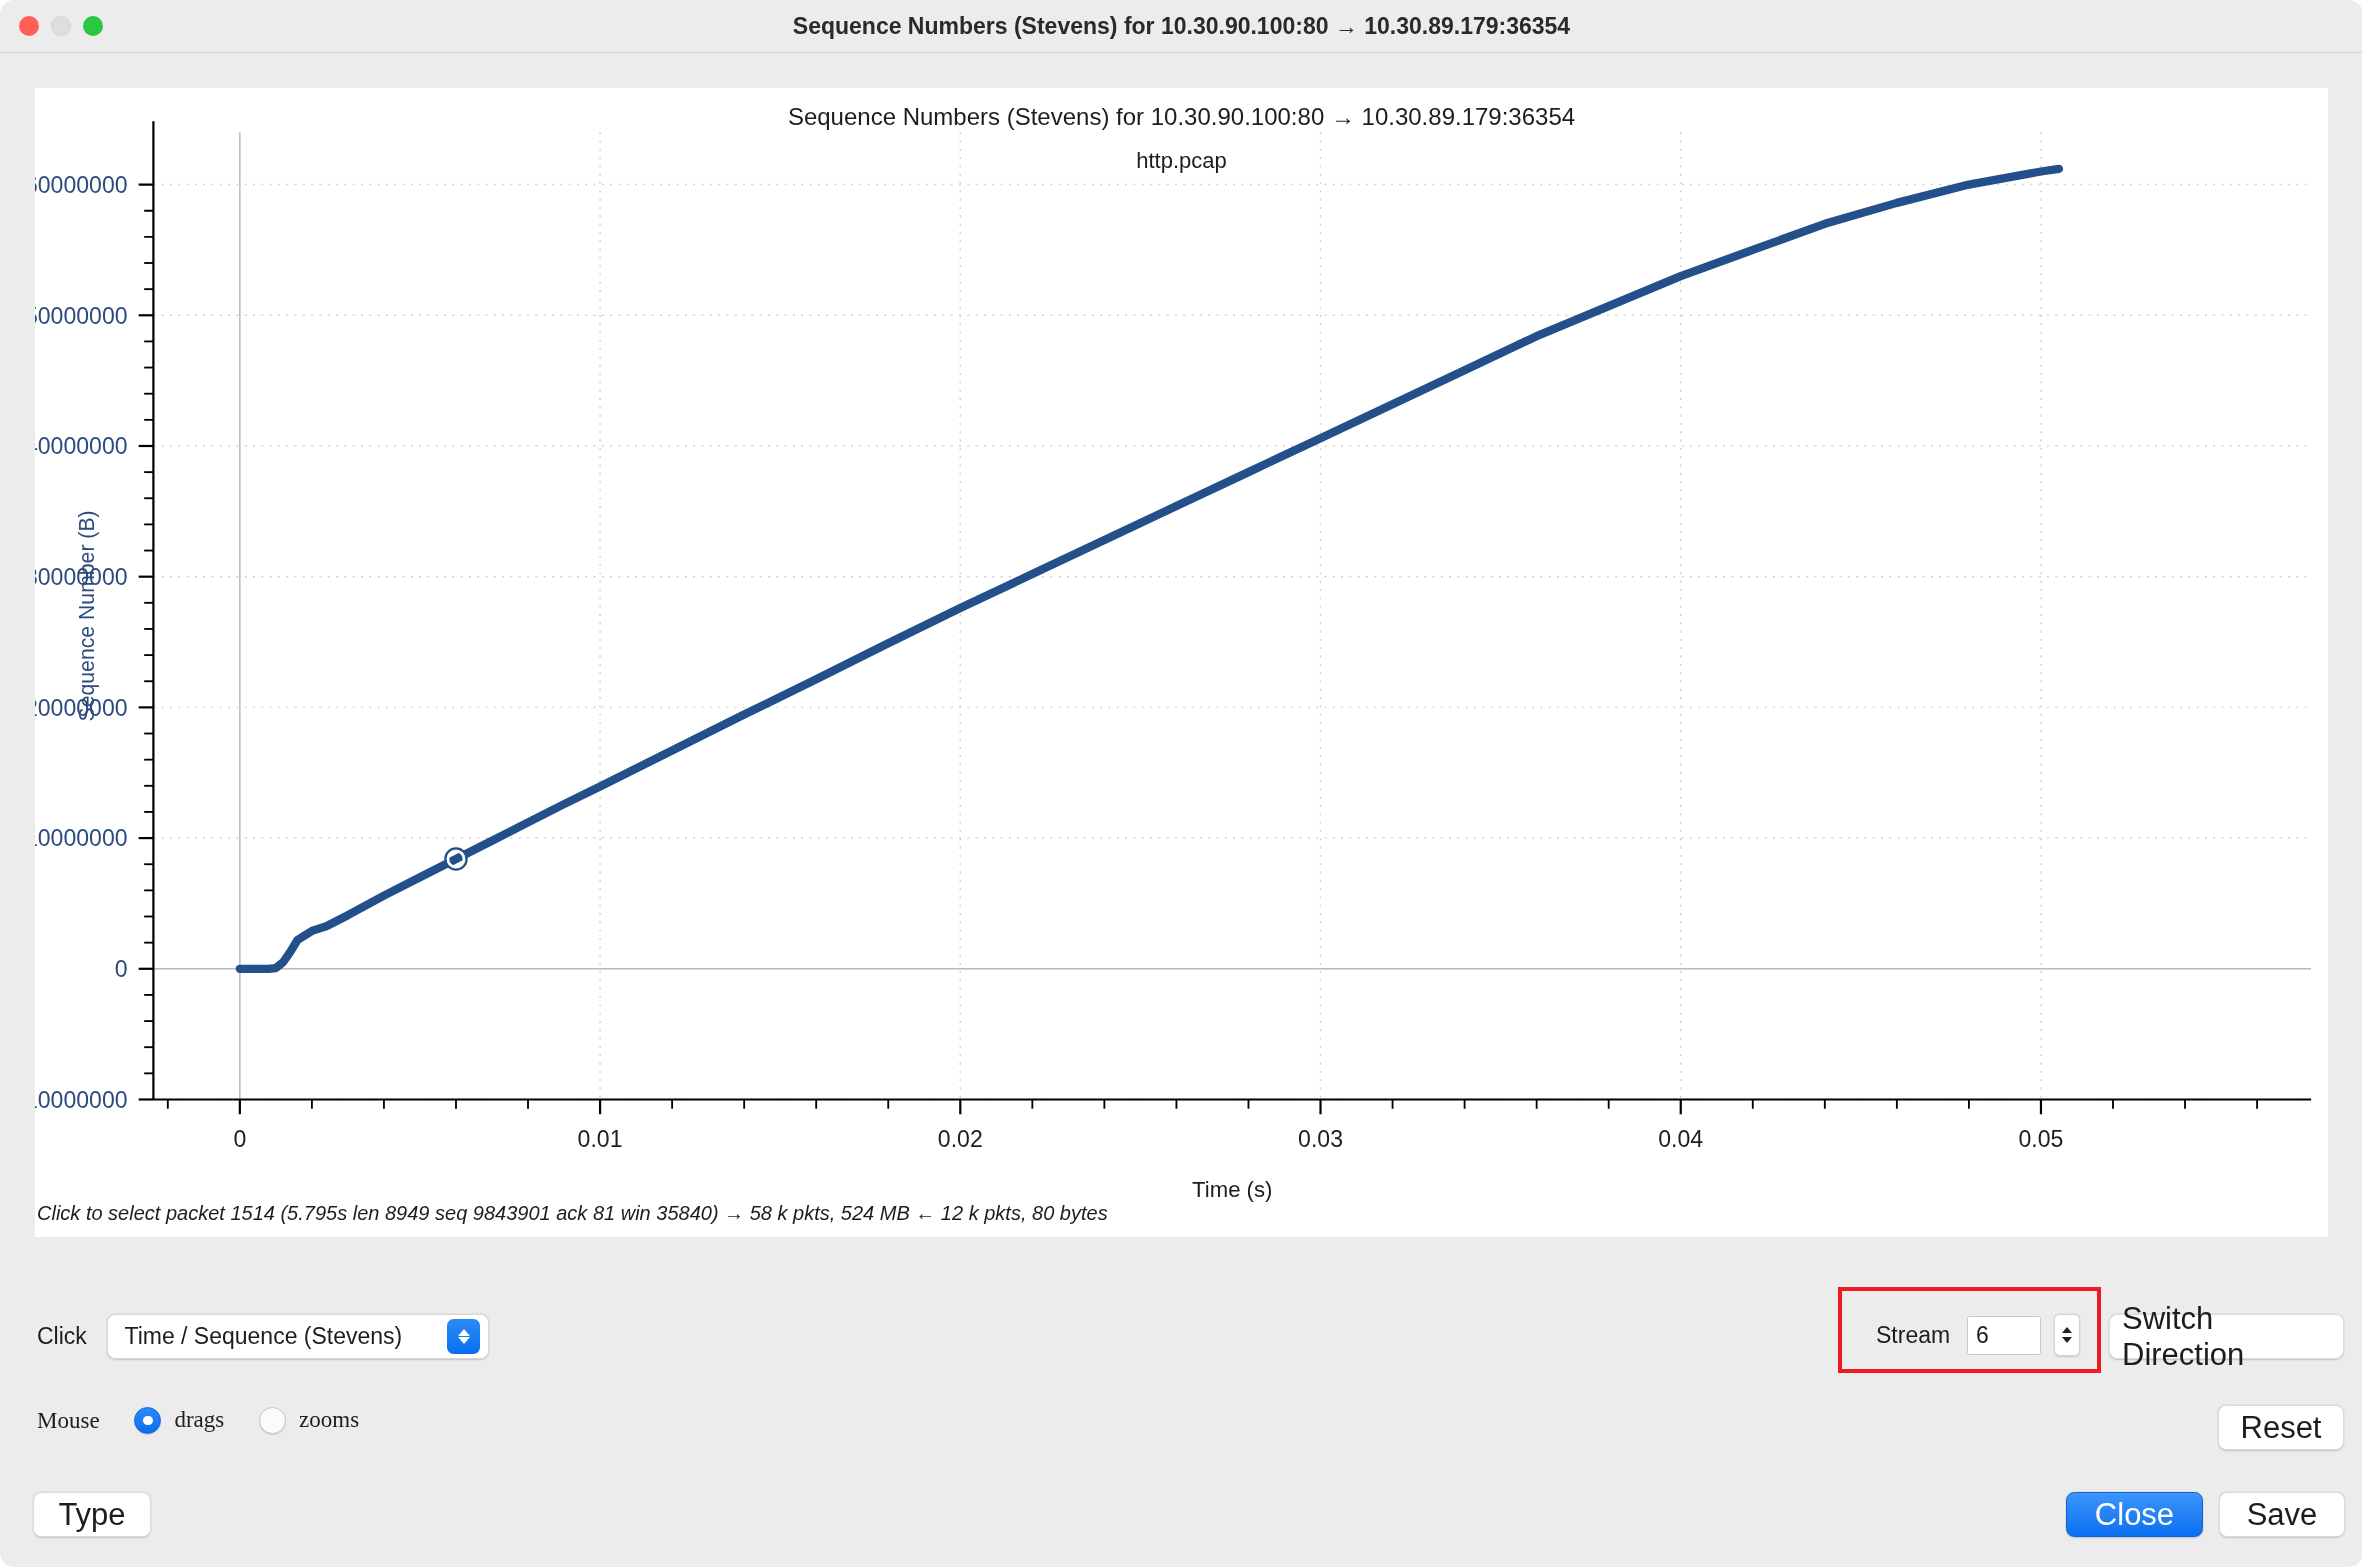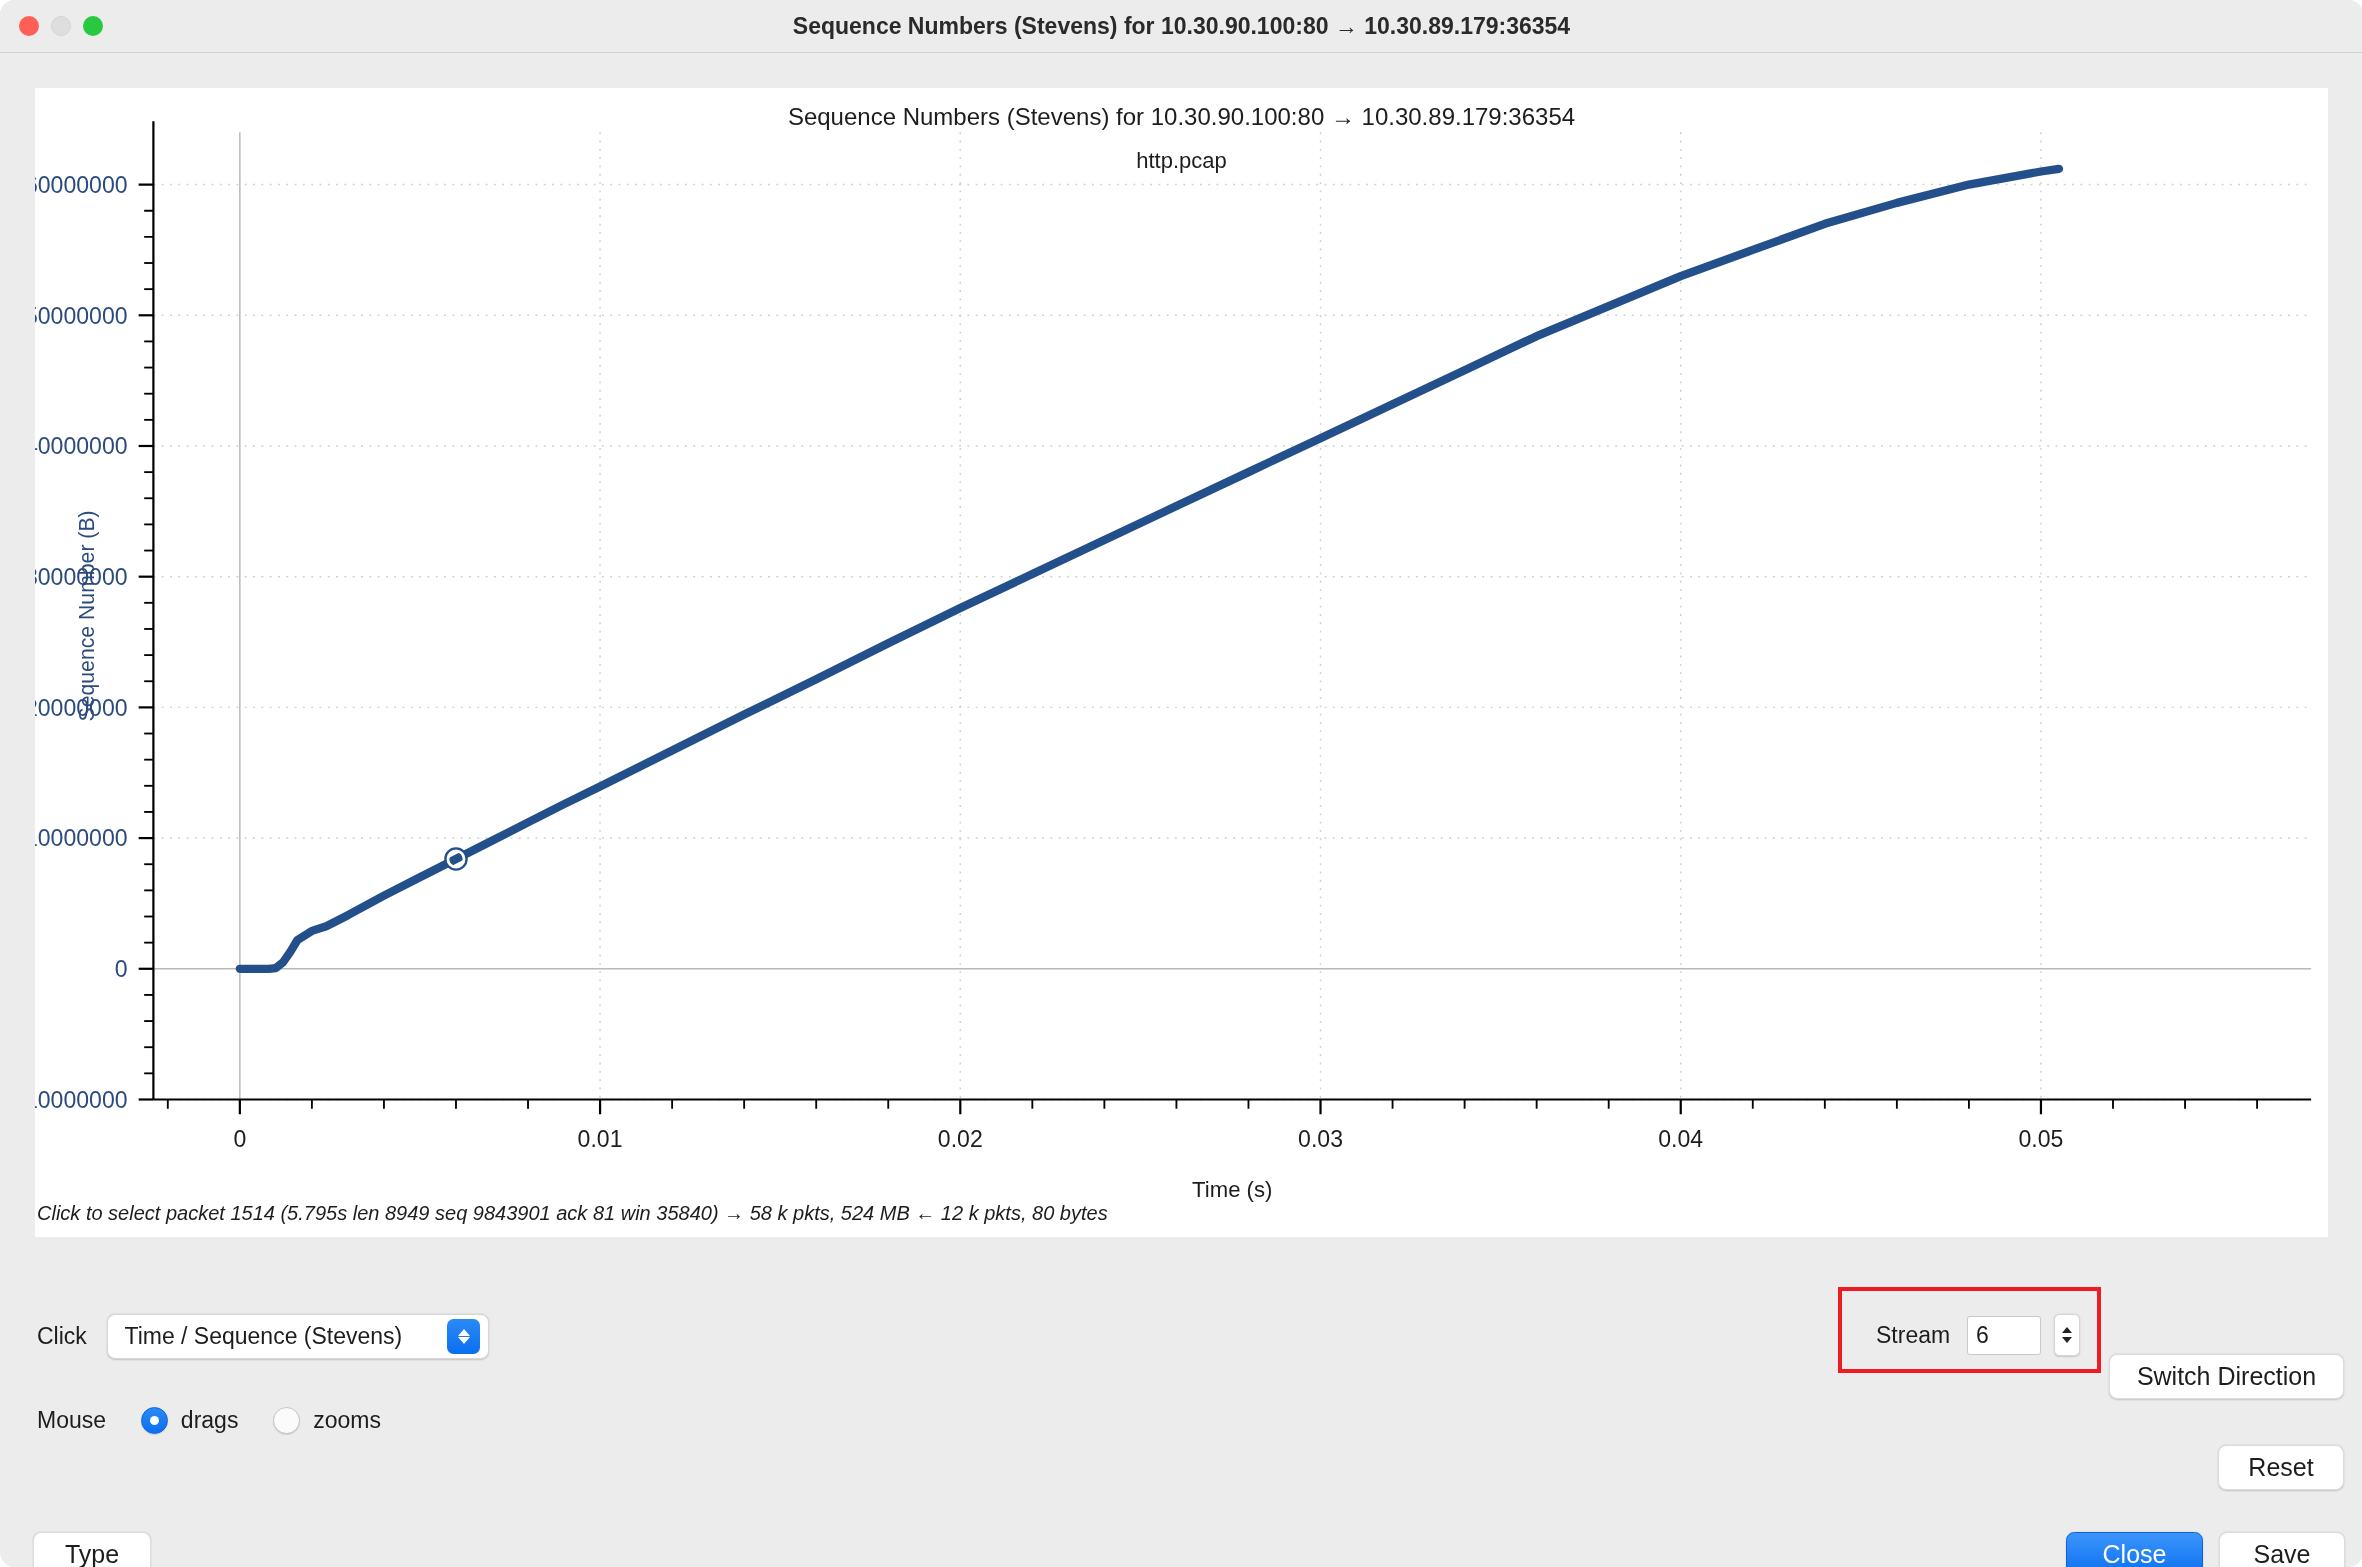--- a/index.html
+++ b/index.html
@@ -128,42 +128,41 @@
   .chev-sm { width: 0; height: 0; border-left: 5.5px solid transparent; border-right: 5.5px solid transparent; }
   .chev-sm-up   { border-bottom: 6.5px solid #222; }
   .chev-sm-down { border-top: 6.5px solid #222; }
 
   
   .btn {
     background: #ffffff;
     border: 0.9px solid #dcdcdc;
     border-radius: 8.3px;
     box-shadow: 0 0.9px 1.8px rgba(0,0,0,.18);
-    font-size: 25px; color: #1d1d1d;
+    font-size: 31px; color: #1d1d1d;
     display: flex; align-items: center; justify-content: center;
     height: 45px; padding: 0 12px;
     cursor: default;
-    margin-top: 40px;
   }
   .btn-primary {
     background: linear-gradient(#3d95fb, #0a6ff0);
     border: 0.9px solid #0a63d8;
     color: #ffffff;
   }
 
   #btn-switch-direction { position: absolute; left: 2109px; top: 1314px; width: 235px; }
   #btn-reset  { position: absolute; left: 2218px; top: 1405px; width: 126px; }
   #btn-help   { position: absolute; left: 33px;   top: 1492px; width: 118px; }
   #btn-close  { position: absolute; left: 2066px; top: 1492px; width: 137px; }
   #btn-save   { position: absolute; left: 2219px; top: 1492px; width: 126px; }
 
   
   #row-mouse {
     position: absolute; left: 37px; top: 1407px;
-    display: flex; align-items: center; gap: 20px;
+    display: flex; align-items: center; gap: 20px; font-family: Liberation Serif, serif;
   }
   .radio-item { display: flex; align-items: flex-start; gap: 13px; margin-left: 14.8px; }
   .radio {
     width: 27px; height: 27px; border-radius: 50%;
     background: #fbfbfb; border: 0.9px solid #c4c4c4;
     box-shadow: 0 0.9px 0.9px rgba(0,0,0,.12);
     display: flex; align-items: center; justify-content: center;
   }
   .radio-on {
     background: linear-gradient(#2a8af6,#0a6ff0);

